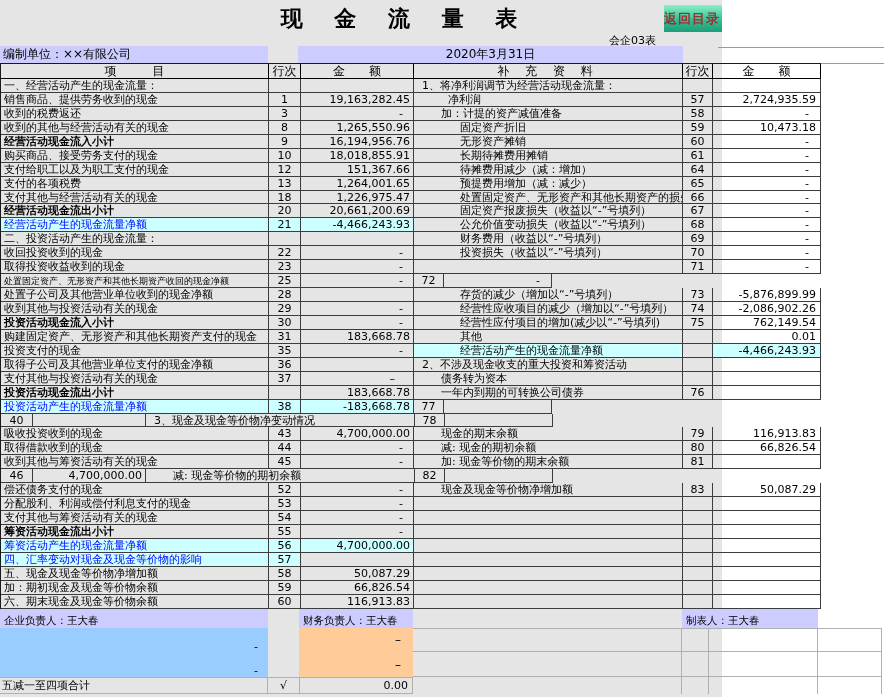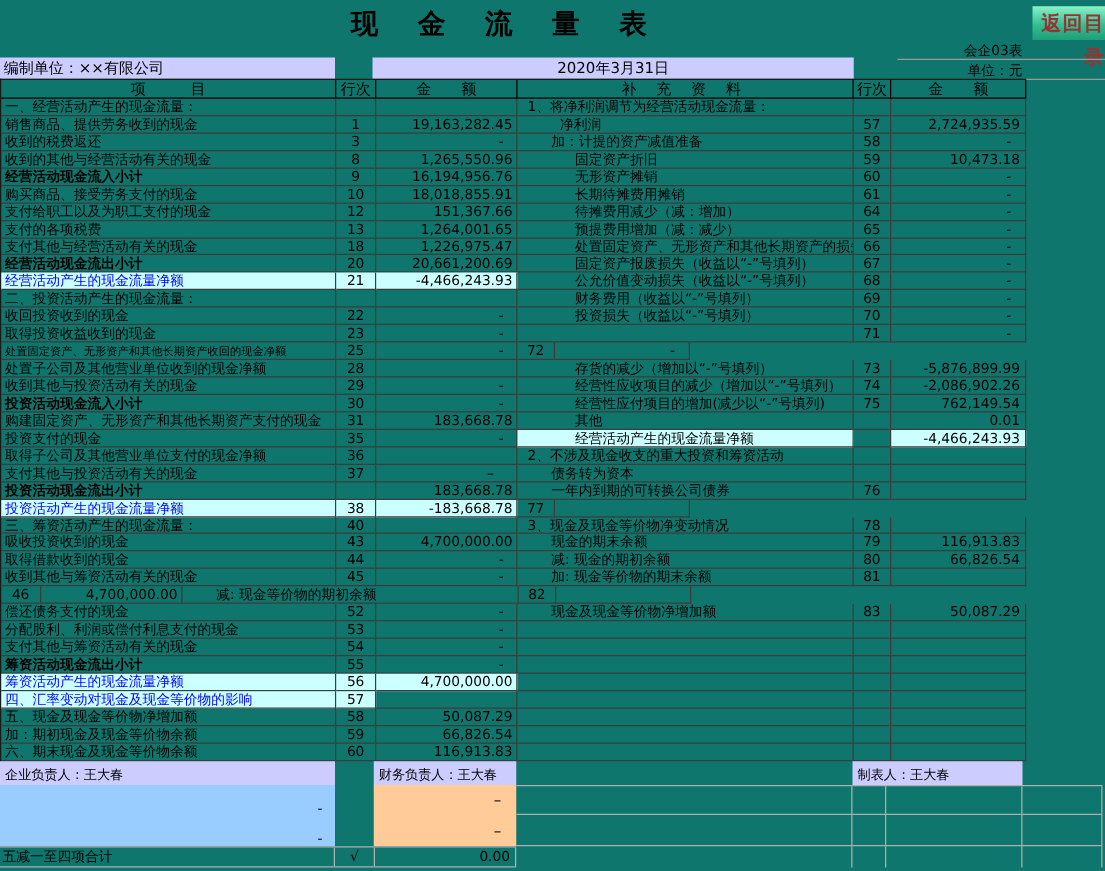--- a/index.html
+++ b/index.html
@@ -1,25 +1,25 @@
 <!DOCTYPE html>
 <html><head>
 <meta charset="utf-8">
 <style>
   html,body{margin:0;padding:0;background:#fff;}
   body{width:884px;height:697px;overflow:hidden;
        font-family:"DejaVu Sans","Liberation Sans",sans-serif;color:#000;}
-  .screen{position:relative;width:884px;height:697px;background:#0f766e;}
+  .screen{position:relative;width:722px;height:697px;background:#e5e5e5;}
 
   
   .title{position:absolute;left:0;top:4px;width:810px;text-align:center;
          font-size:22px;font-weight:bold;letter-spacing:12px;}
   .back-btn{position:absolute;right:0;top:5px;width:58px;height:27px;
             background:linear-gradient(to bottom,#8af2c8 0%,#33bf92 55%,#1d9e78 100%);
-            color:#993333;font-size:16px;font-weight:bold;text-align:right;
+            color:#993333;font-size:13px;font-weight:bold;text-align:left;
             line-height:27px;letter-spacing:1px;cursor:pointer;}
   .form-no{position:absolute;right:66px;top:33px;font-size:11px;}
   .unit{position:absolute;right:66px;top:49px;font-size:11px;}
   .prep-band{position:absolute;left:0;top:46px;width:268px;height:17px;
              background:#ccccff;font-size:12px;line-height:17px;padding-left:3px;box-sizing:border-box;}
   .date-band{position:absolute;left:298px;top:46px;width:385px;height:17px;
              background:#ccccff;font-size:12px;line-height:17px;text-align:center;}
   .hline{position:absolute;height:0;border-top:1px solid #9a9a9a;}
 
   
@@ -271,21 +271,20 @@
           <div class="c ca2"></div>
         </div>
         <div class="trow">
           <div class="c ci bg-cyan"><span class="lab bluetxt">投资活动产生的现金流量净额</span></div>
           <div class="c cl bg-cyan">38</div>
           <div class="c ca bg-cyan">-183,668.78</div>
           <div class="c cl2">77</div>
           <div class="c ca2"></div>
         </div>
         <div class="trow">
-          <div class="c ci"><span class="lab">三、筹资活动产生的现金流量：</span></div>
           <div class="c cl">40</div>
           <div class="c ca"></div>
           <div class="c ci2"><span class="lab" style="padding-left: 8px;">3、现金及现金等价物净变动情况</span></div>
           <div class="c cl2">78</div>
           <div class="c ca2"></div>
         </div>
         <div class="trow">
           <div class="c ci"><span class="lab">吸收投资收到的现金</span></div>
           <div class="c cl">43</div>
           <div class="c ca">4,700,000.00</div>

